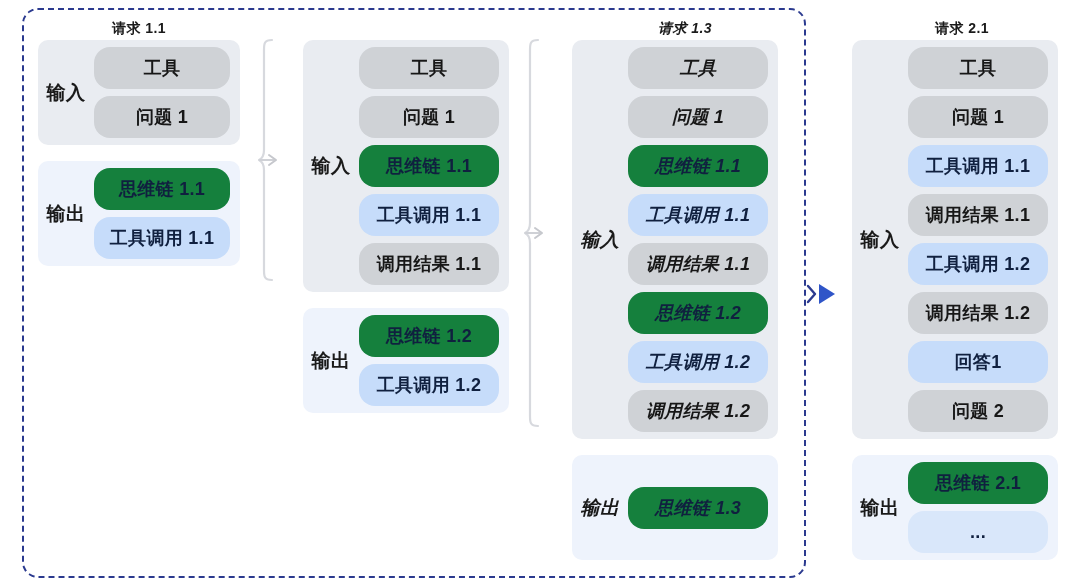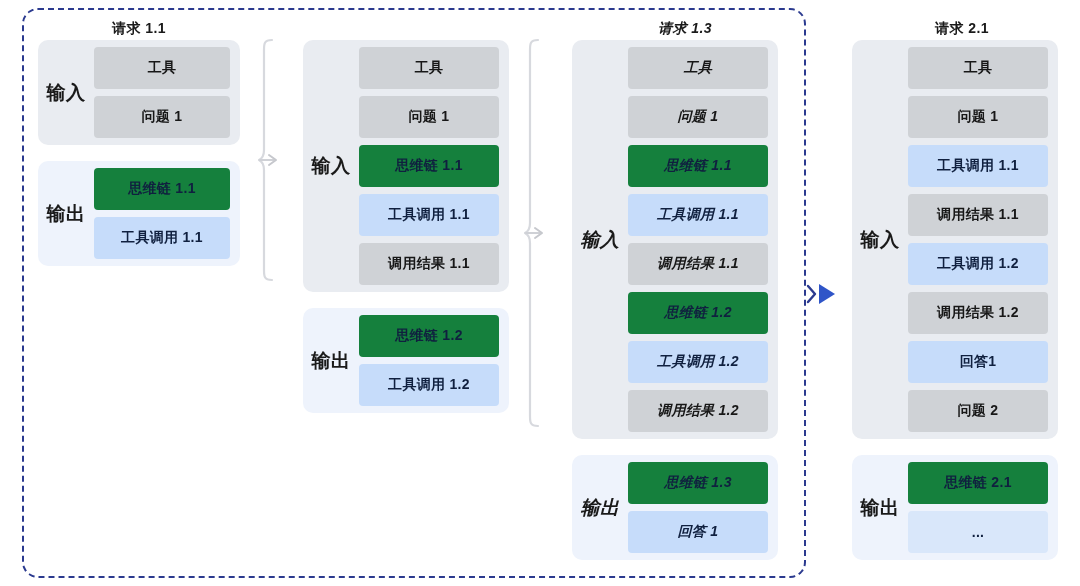--- a/index.html
+++ b/index.html
@@ -61,25 +61,25 @@
   .cells{
     flex:1 1 auto;
     display:flex;
     flex-direction:column;
     gap:7px;
     padding:7px 10px 7px 0;
     box-sizing:border-box;
   }
   .cell{
     height:42px;
-    border-radius:4px;
+    border-radius:16px;
     display:flex;
     align-items:center;
     justify-content:center;
-    font-size:14px;
+    font-size:18px;
     font-weight:bold;
     letter-spacing:.3px;
     color:#141414;
     box-sizing:border-box;
     white-space:nowrap;
   }
   .cell.gray{background:#cfd2d6;color:#171717;}
   .cell.blue{background:#15803d;color:#10203f;}
   .cell.lightblue{background:#c6dcfa;color:#10203f;}
   .cell.palest{background:#d9e7fa;color:#10203f;}
@@ -148,21 +148,20 @@
             <div class="cell gray">调用结果 1.1</div>
             <div class="cell blue">思维链 1.2</div>
             <div class="cell lightblue">工具调用 1.2</div>
             <div class="cell gray">调用结果 1.2</div>
           </div>
         </div>
         <div class="group output" style="top: 435px; width: 206px; height: 105px;">
           <div class="group-label">输出</div>
           <div class="cells">
             <div class="cell blue">思维链 1.3</div>
-            <div class="cell lightblue">回答 1</div>
           </div>
         </div>
       </div>
       <div class="col" style="left: 852px; top: 20px; width: 220px; height: 566px;">
         <div class="col-title">请求 2.1</div>
         <div class="group input" style="top: 20px; width: 206px; height: 399px;">
           <div class="group-label">输入</div>
           <div class="cells">
             <div class="cell gray">工具</div>
             <div class="cell gray">问题 1</div>

